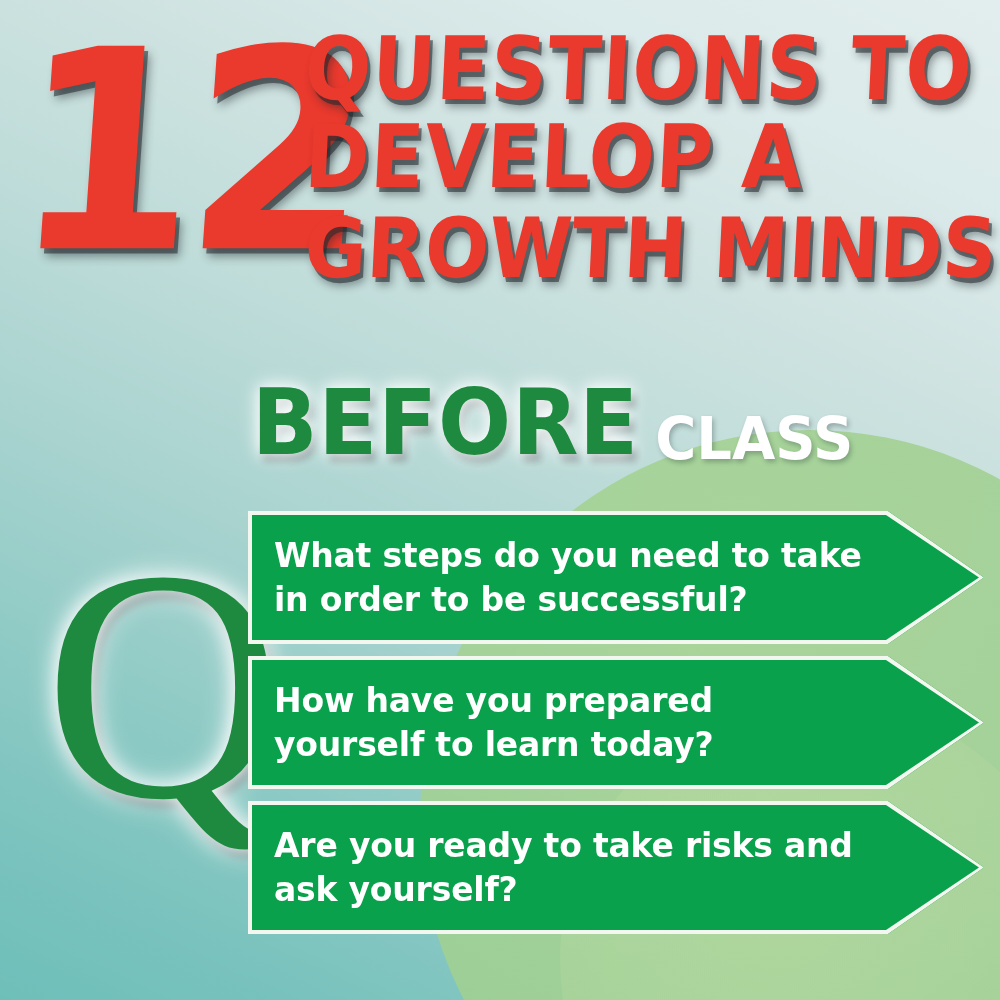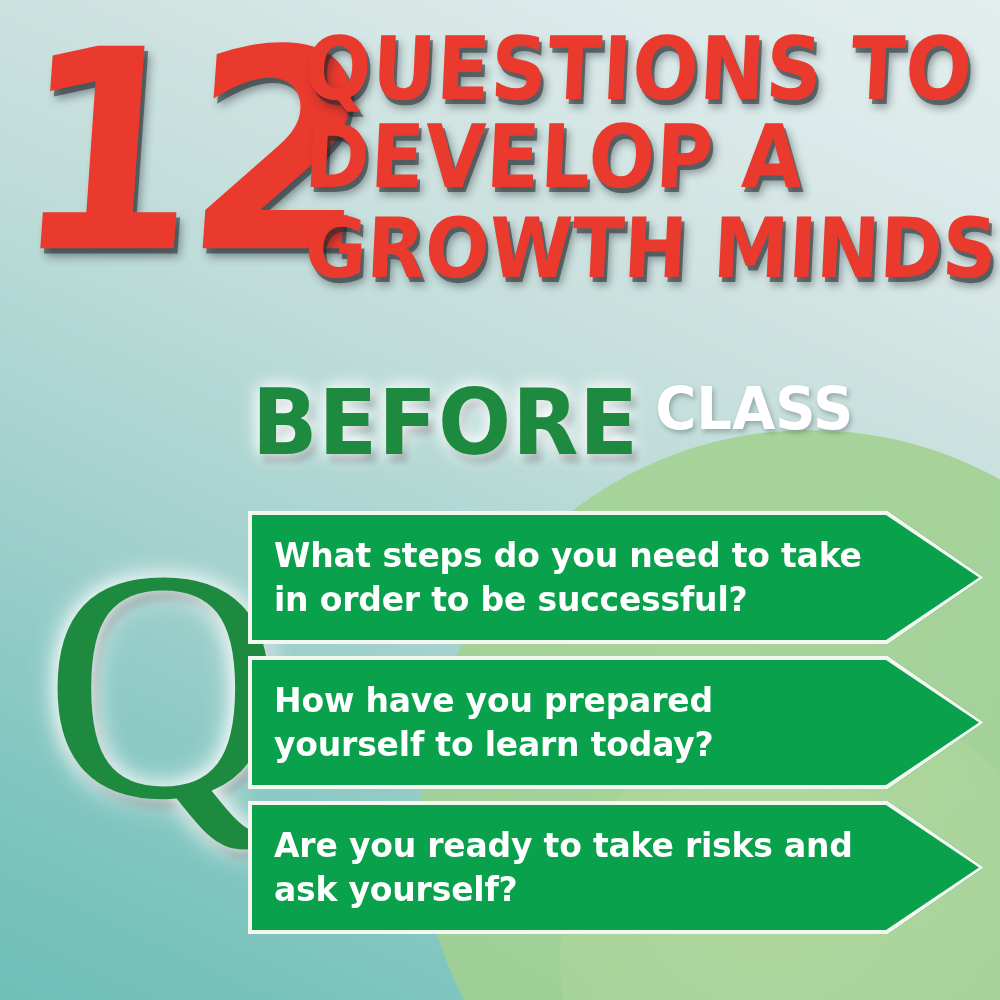--- a/index.html
+++ b/index.html
@@ -119,21 +119,21 @@
     margin-top: 6px;
     transform: scaleX(1.02) scaleY(1.12) skewX(-3deg);
   }
 
   
   .heading {
     position: absolute;
     left: 252px;
     top: 382px;
     display: flex;
-    align-items: flex-start;
+    align-items: flex-end;
     gap: 16px;
   }
   .heading-main {
     font-family: "DejaVu Sans", sans-serif;
     font-weight: bold;
     font-size: 86px;
     line-height: 86px;
     letter-spacing: 1px;
     color: #1d8a40;
     text-transform: uppercase;

